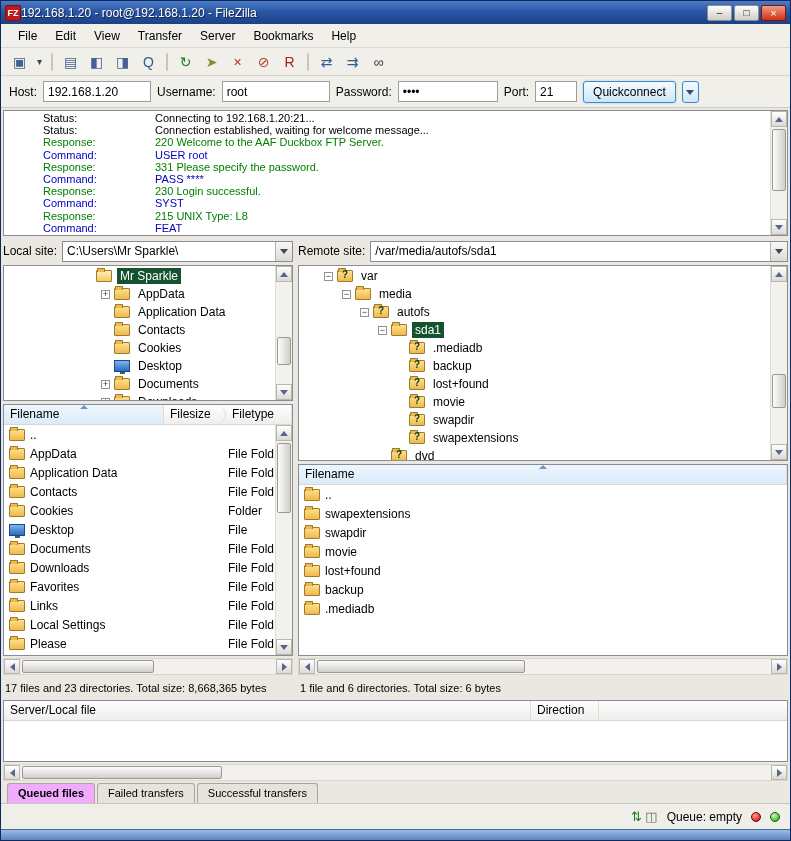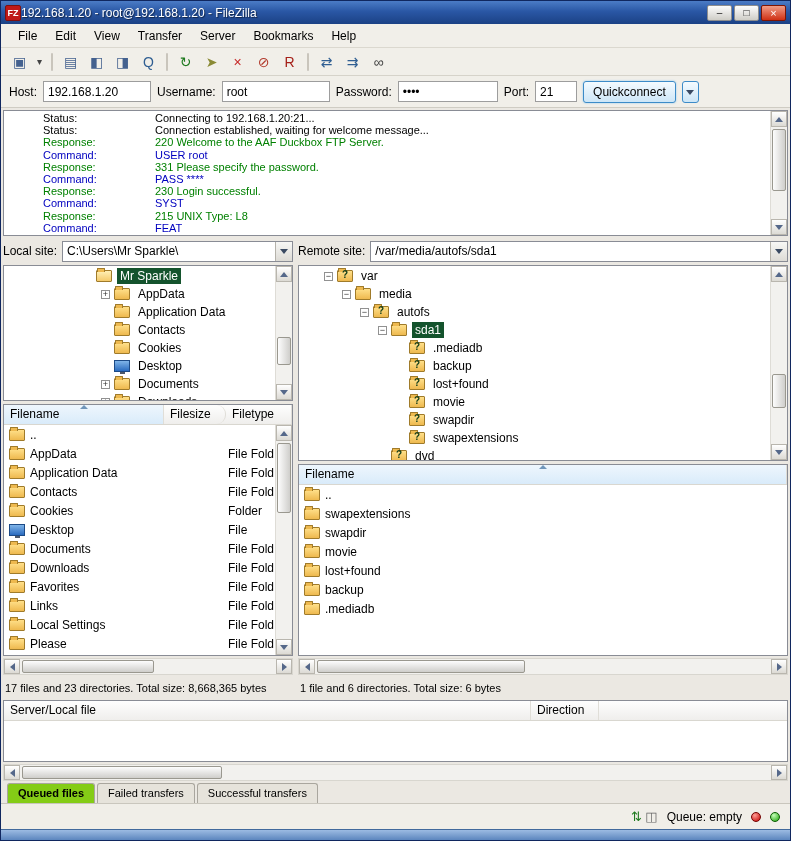--- a/index.html
+++ b/index.html
@@ -102,21 +102,21 @@
   .fl-type { flex:1; }
   .pane-status { flex:0 0 22px; font-size:11px; display:flex; align-items:center; padding:3px 2px 0 2px; white-space:nowrap; overflow:hidden; }
 
   
   .queue-wrap { flex:0 0 83px; padding:2px 2px 0 2px; display:flex; flex-direction:column; }
   .queue { flex:0 0 62px; background:#fff; border:1px solid #898c95; overflow:hidden; }
   .queue-header { height:20px; display:flex; background:linear-gradient(#fefefe,#efeeec); border-bottom:1px solid #d9d7d0; }
   .qh-file { flex:0 0 527px; } .qh-dir { flex:0 0 68px; } .qh-remote { flex:1; }
   .tabs { flex:0 0 22px; display:flex; align-items:flex-end; gap:2px; padding:0 6px; }
   .tab { padding:3px 10px 4px 10px; font-size:11px; background:#e6e3db; border:1px solid #a9a69e; border-bottom:none; border-radius:3px 3px 0 0; white-space:nowrap; }
-  .tab.active { background:#84cc16; font-weight:bold; }
+  .tab.active { background:#f0abfc; font-weight:bold; }
 
   
   .statusbar { flex:0 0 26px; border-top:1px solid #c9c6bd; background:#f0eee8; display:flex; align-items:center; justify-content:flex-end; gap:9px; padding:0 10px; }
   .status-icon { font-size:13px; }
   .led { width:10px; height:10px; border-radius:50%; }
   .led.red { background:radial-gradient(circle at 35% 30%, #ff9d94, #c40202); border:1px solid #730000; }
   .led.green { background:radial-gradient(circle at 35% 30%, #c4ffb8, #1da10a); border:1px solid #0b5c00; }
   .bottom-frame { flex:1; min-height:9px; background:linear-gradient(#9cbbe2,#5c86be); border-top:1px solid #41699c; }
 </style>
 </head>

